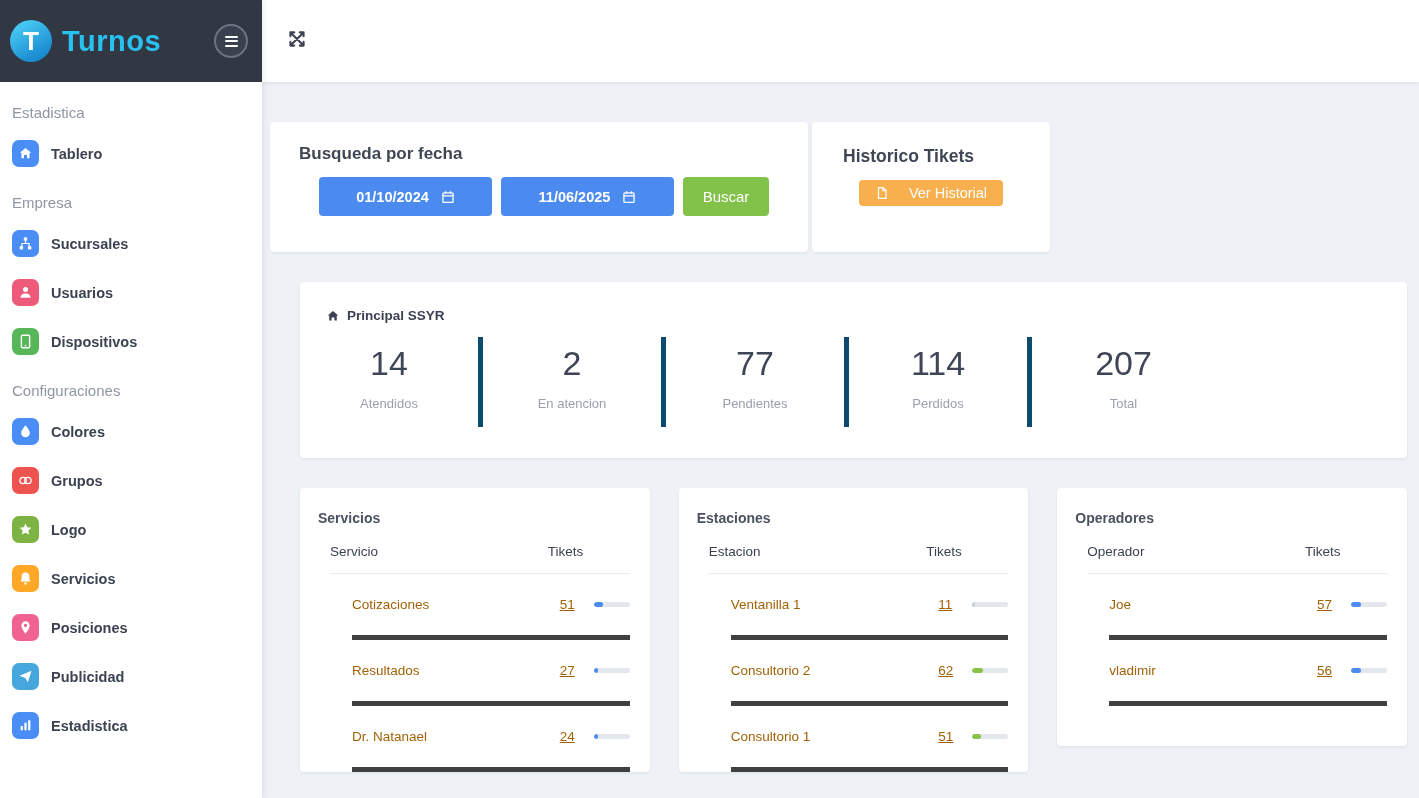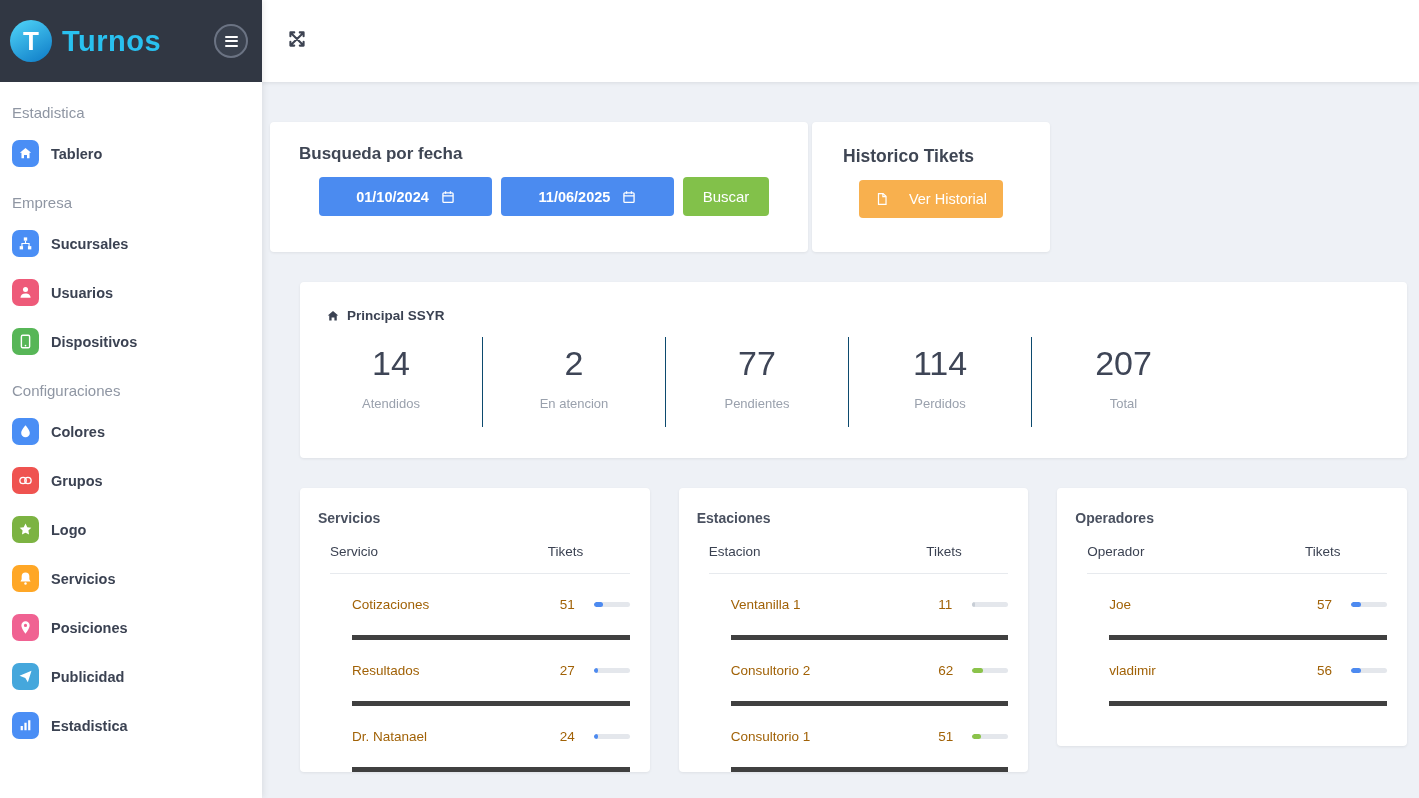--- a/index.html
+++ b/index.html
@@ -71,48 +71,48 @@
     color:#fff; font-size:14.5px; font-weight:600; cursor:pointer;
     display:flex; align-items:center; justify-content:center; gap:12px;
   }
   .buscar-btn {
     width:86px; height:39px; background:#82c14a; border:none; border-radius:4px;
     color:#fff; font-size:15px; cursor:pointer;
   }
   .history-card { width:238px; height:130px; }
   .history-title { margin:24px 0 0 31px; font-size:17.5px; color:#3f4654; }
   .history-btn {
-    margin:13px auto 0; width:144px; height:38px; background:#f8b04e; border:none; border-radius:4px;
+    margin:13px auto 0; width:144px; height:26px; background:#f8b04e; border:none; border-radius:4px;
     color:#fff; font-size:14.5px; cursor:pointer;
     display:flex; align-items:center; justify-content:center; gap:20px;
   }
 
   .stats-card { margin:30px 12px 0 38px; height:176px; }
   .stats-title { display:flex; align-items:center; gap:7px; padding:26px 0 0 26px; font-size:13.5px; font-weight:bold; color:#3b4252; }
   .stats-row { display:flex; margin-top:14px; }
   .stat-col { width:183px; text-align:center; padding:6px 0 16px; }
-  .stat-col:not(:last-child) { border-right:1px solid #0c4a6e; }
+  .stat-col:not(:last-child) { border-right:5px solid #0c4a6e; }
   .stat-value { font-size:34px; color:#3e4556; line-height:40px; }
   .stat-label { font-size:13px; color:#9aa1ad; margin-top:13px; }
 
   .row3 { display:flex; gap:29px; margin:30px 12px 0 38px; align-items:flex-start; }
   .tcard { width:350px; }
   .tcard-title { padding:22px 0 18px 18px; font-size:14px; color:#4a5160; }
   .thead {
     display:flex; margin:0 20px 0 30px; padding-bottom:14px;
     border-bottom:1px solid #e7eaee; font-weight:normal; font-size:13.5px; color:#3b4252;
   }
   .thead .h-name { flex:1; }
   .thead .h-tickets { width:82px; }
   .trow {
     display:flex; align-items:center; margin:0 20px 0 52px; height:66px;
     border-bottom:5px solid #404040; font-size:13.5px; color:#a16207;
   }
   .rname { flex:1; }
-  .rnum { width:26px; }
+  .rnum { width:26px;text-decoration:underline; }
   .rbar { width:36px; height:5px; background:#e4e7ec; border-radius:3px; overflow:hidden; margin-left:8px; }
   .rbar i { display:block; height:100%; border-radius:3px; }
   .tcard-short { padding-bottom:40px; }
 </style>
 </head>
 <body>
 
 <aside class="sidebar">
   <div class="side-header">
     <div class="logo-badge">T</div>

